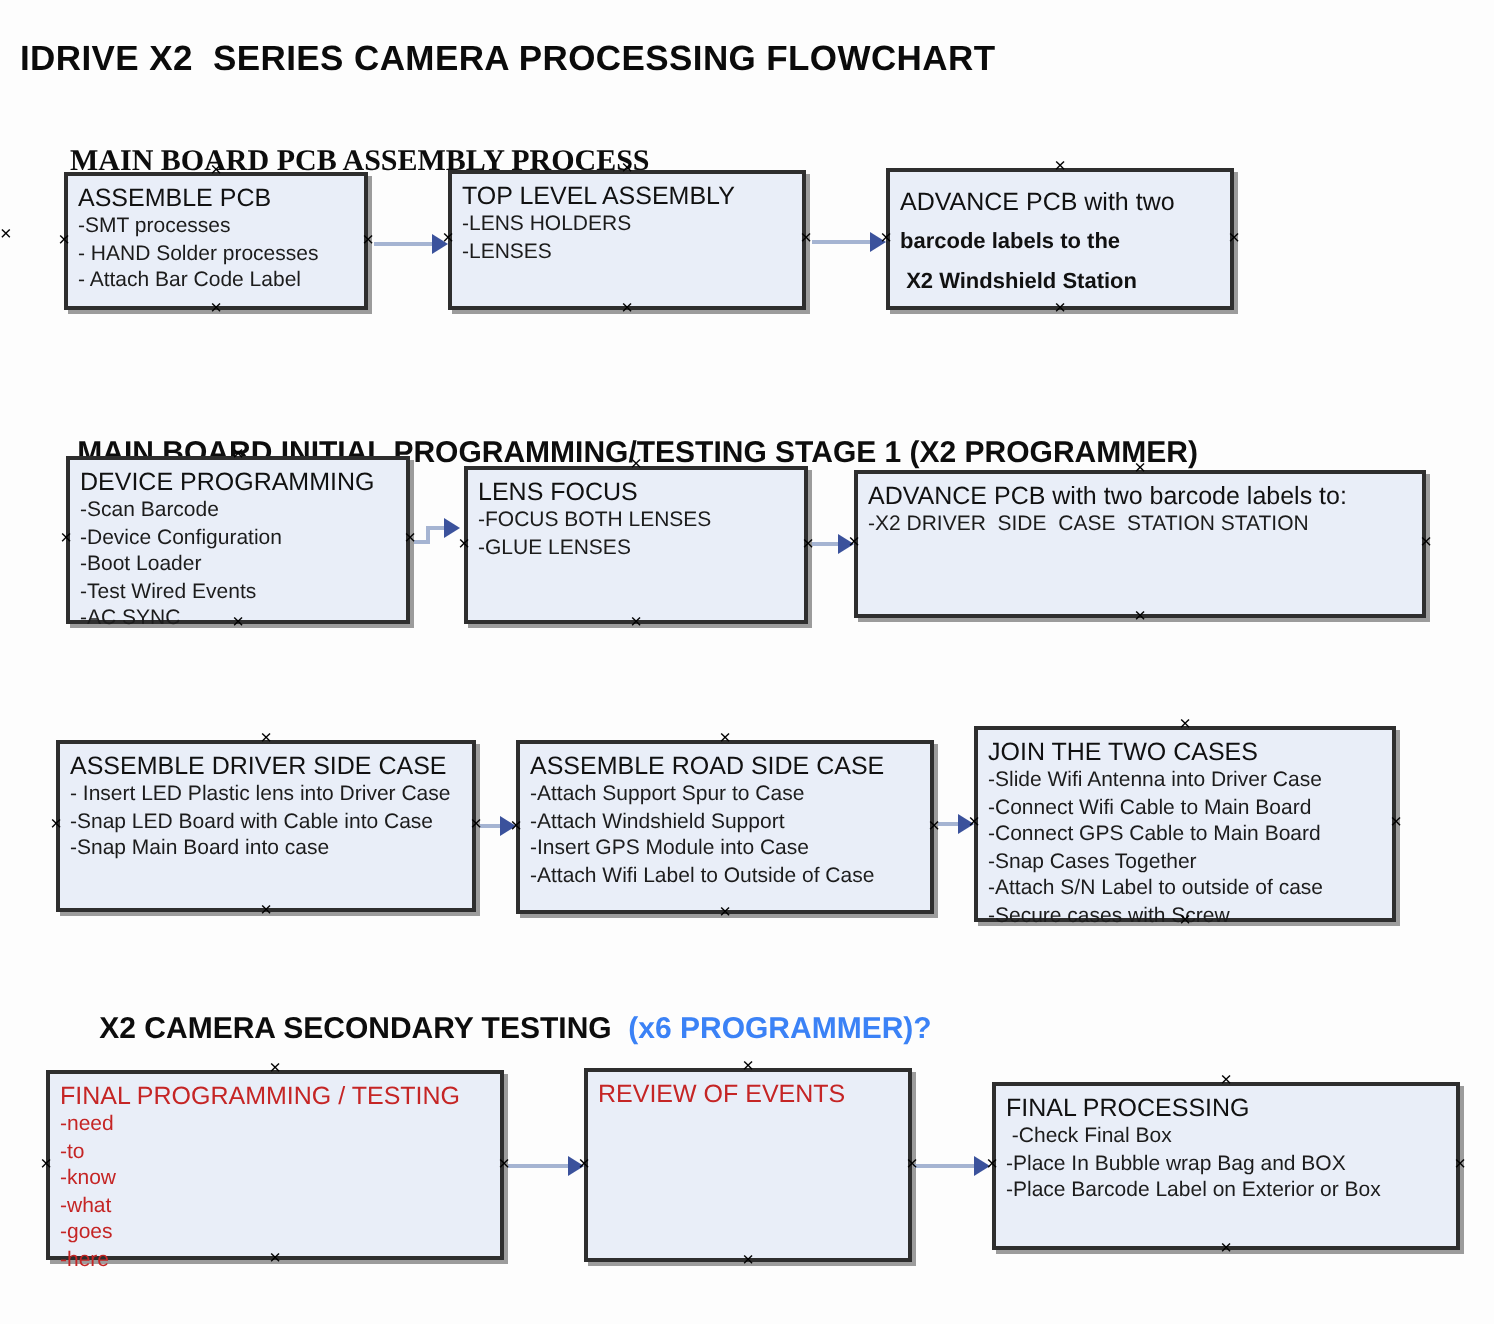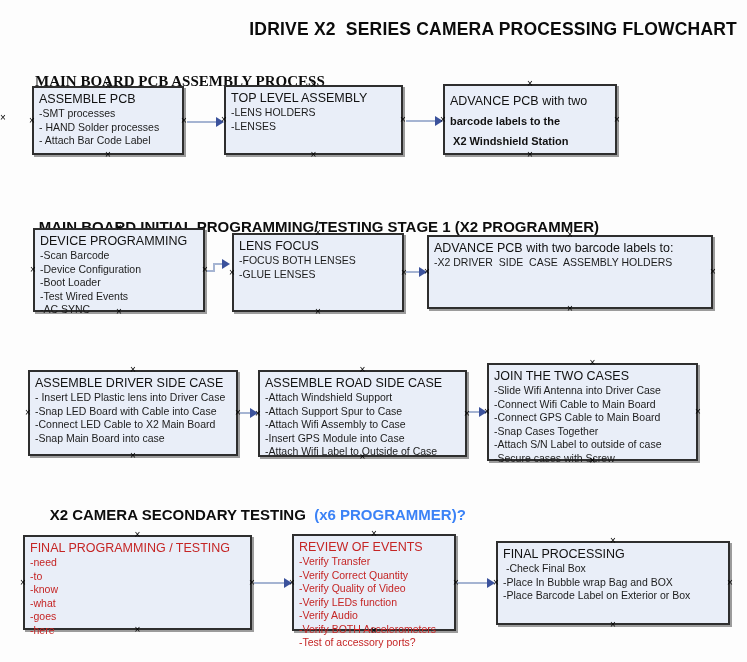--- a/index.html
+++ b/index.html
@@ -8,21 +8,21 @@
     background:#ffffff;
   }
   #canvas{
     position:relative;
     width:747px;height:662px;
     background:#fdfdfd;
     overflow:hidden;
   }
   .chart-title{
     position:absolute;top:19px;left:10px;width:727px;
-    text-align:right;font-size:17.5px;font-weight:bold;color:#0b0b0b;
+    text-align:left;font-size:17.5px;font-weight:bold;color:#0b0b0b;
     white-space:pre;letter-spacing:.2px;
   }
   .section-header{
     position:absolute;font-size:15px;font-weight:bold;color:#0d0d0d;white-space:pre;
   }
   .section-header .suffix{color:#3b82f6;}
   .box{
     position:absolute;box-sizing:border-box;
     background:#e9eef8;
     border:2px solid #2e2e2e;
@@ -139,21 +139,21 @@
       </div>
   <span class="cp cp-t">×</span>
       <span class="cp cp-b">×</span>
       <span class="cp cp-l">×</span>
       <span class="cp cp-r">×</span>
     </div>
 
   <div class="box" style="left:427px;top:235px;width:286px;height:74px;">
     <div class="box-title">ADVANCE PCB with two barcode labels to:</div>
     <div class="box-items">
-        <div class="box-item">-X2 DRIVER  SIDE  CASE  ASSEMBLY HOLDERS</div>
+        <div class="box-item">-X2 DRIVER  SIDE  CASE  STATION STATION</div>
       </div>
   <span class="cp cp-t">×</span>
       <span class="cp cp-b">×</span>
       <span class="cp cp-l">×</span>
       <span class="cp cp-r">×</span>
     </div>
 
   <div>
     <div class="aseg" style="left:207px;top:270px;width:8px;height:2px;"></div>
     <div class="aseg" style="left:213px;top:263px;width:2px;height:9px;"></div>
@@ -161,35 +161,33 @@
     <div class="ahead" style="left:222px;top:259px;"></div>
   </div>
   <div class="arrow" style="left:406px;top:271px;width:14px;"></div>
 
 
   <div class="box" style="left:28px;top:370px;width:210px;height:86px;">
     <div class="box-title">ASSEMBLE DRIVER SIDE CASE</div>
     <div class="box-items">
         <div class="box-item">- Insert LED Plastic lens into Driver Case</div>
         <div class="box-item">-Snap LED Board with Cable into Case</div>
-        <div class="box-item">-Connect LED Cable to X2 Main Board</div>
         <div class="box-item">-Snap Main Board into case</div>
       </div>
   <span class="cp cp-t">×</span>
       <span class="cp cp-b">×</span>
       <span class="cp cp-l">×</span>
       <span class="cp cp-r">×</span>
     </div>
 
   <div class="box" style="left:258px;top:370px;width:209px;height:87px;">
     <div class="box-title">ASSEMBLE ROAD SIDE CASE</div>
     <div class="box-items">
+        <div class="box-item">-Attach Support Spur to Case</div>
         <div class="box-item">-Attach Windshield Support</div>
-        <div class="box-item">-Attach Support Spur to Case</div>
-        <div class="box-item">-Attach Wifi Assembly to Case</div>
         <div class="box-item">-Insert GPS Module into Case</div>
         <div class="box-item">-Attach Wifi Label to Outside of Case</div>
       </div>
   <span class="cp cp-t">×</span>
       <span class="cp cp-b">×</span>
       <span class="cp cp-l">×</span>
       <span class="cp cp-r">×</span>
     </div>
 
   <div class="box" style="left:487px;top:363px;width:211px;height:98px;">
@@ -226,29 +224,20 @@
         <div class="box-item">-here</div>
       </div>
   <span class="cp cp-t">×</span>
       <span class="cp cp-b">×</span>
       <span class="cp cp-l">×</span>
       <span class="cp cp-r">×</span>
     </div>
 
   <div class="box red" style="left:292px;top:534px;width:164px;height:97px;">
     <div class="box-title">REVIEW OF EVENTS</div>
-    <div class="box-items">
-        <div class="box-item">-Verify Transfer</div>
-        <div class="box-item">-Verify Correct Quantity</div>
-        <div class="box-item">-Verify Quality of Video</div>
-        <div class="box-item">-Verify LEDs function</div>
-        <div class="box-item">-Verify Audio</div>
-        <div class="box-item">-Verify BOTH Accelerometers</div>
-        <div class="box-item">-Test of accessory ports?</div>
-      </div>
   <span class="cp cp-t">×</span>
       <span class="cp cp-b">×</span>
       <span class="cp cp-l">×</span>
       <span class="cp cp-r">×</span>
     </div>
 
   <div class="box" style="left:496px;top:541px;width:234px;height:84px;">
     <div class="box-title">FINAL PROCESSING</div>
     <div class="box-items">
         <div class="box-item"> -Check Final Box</div>

